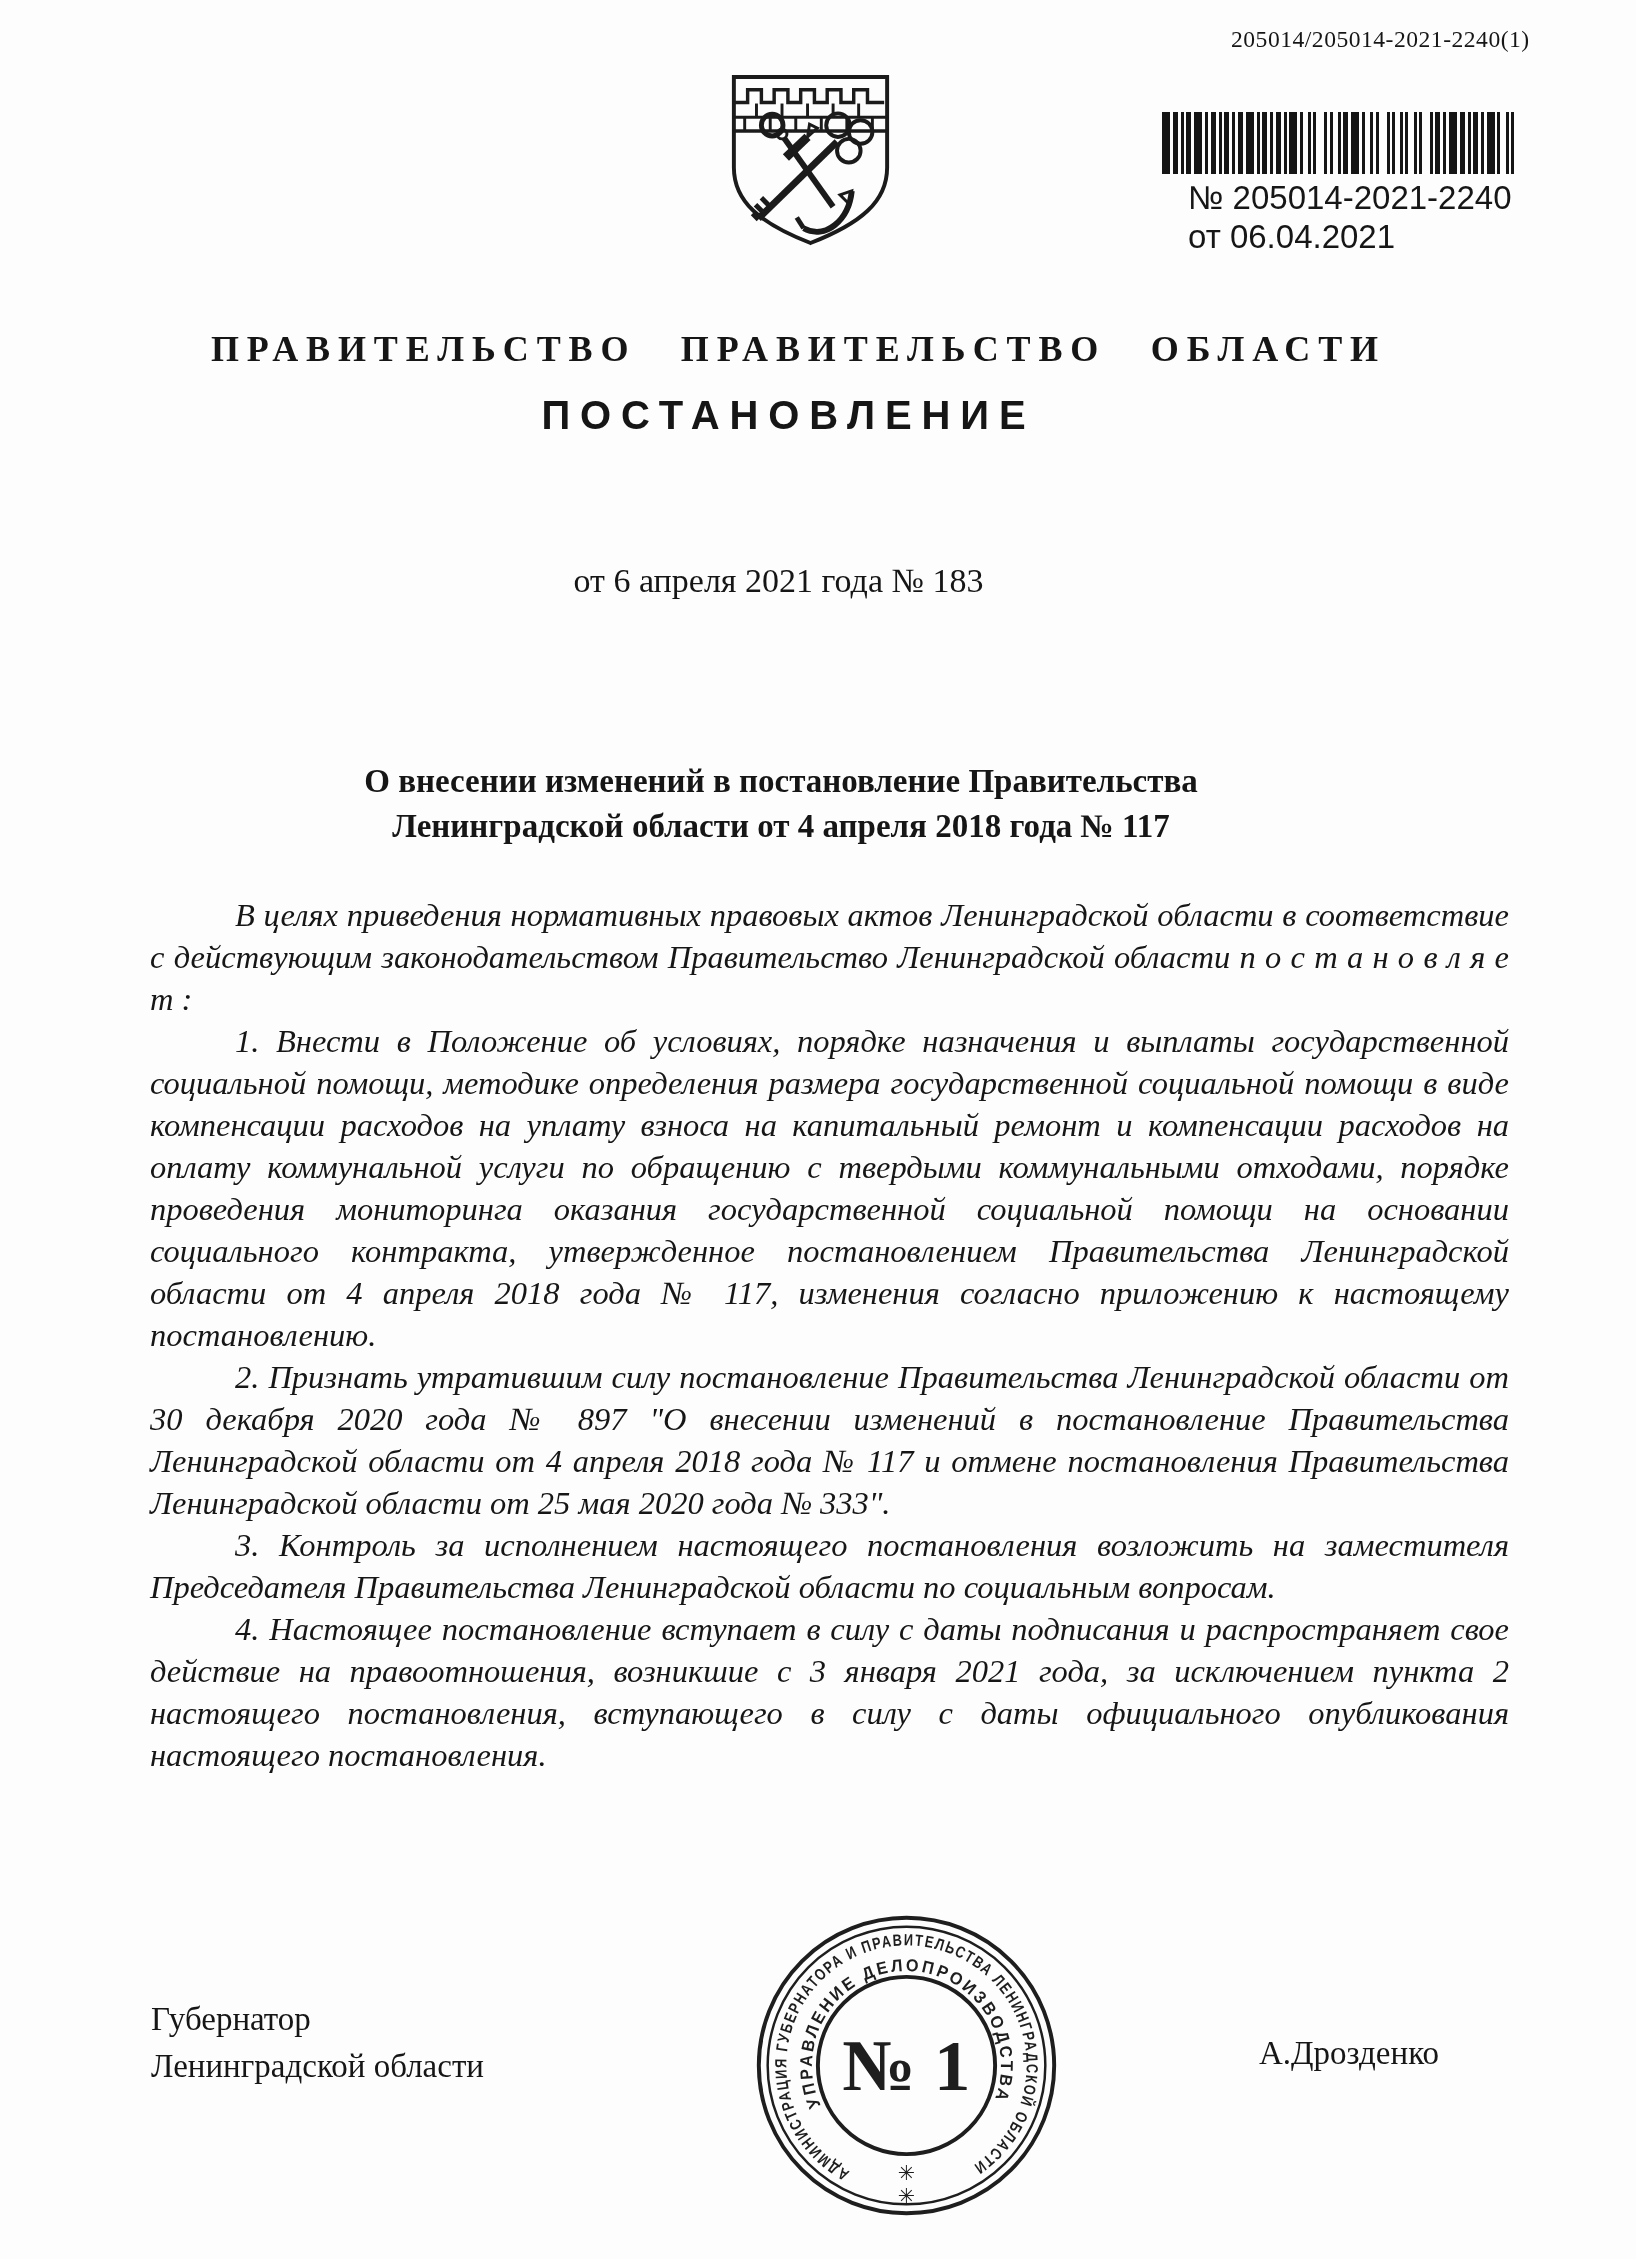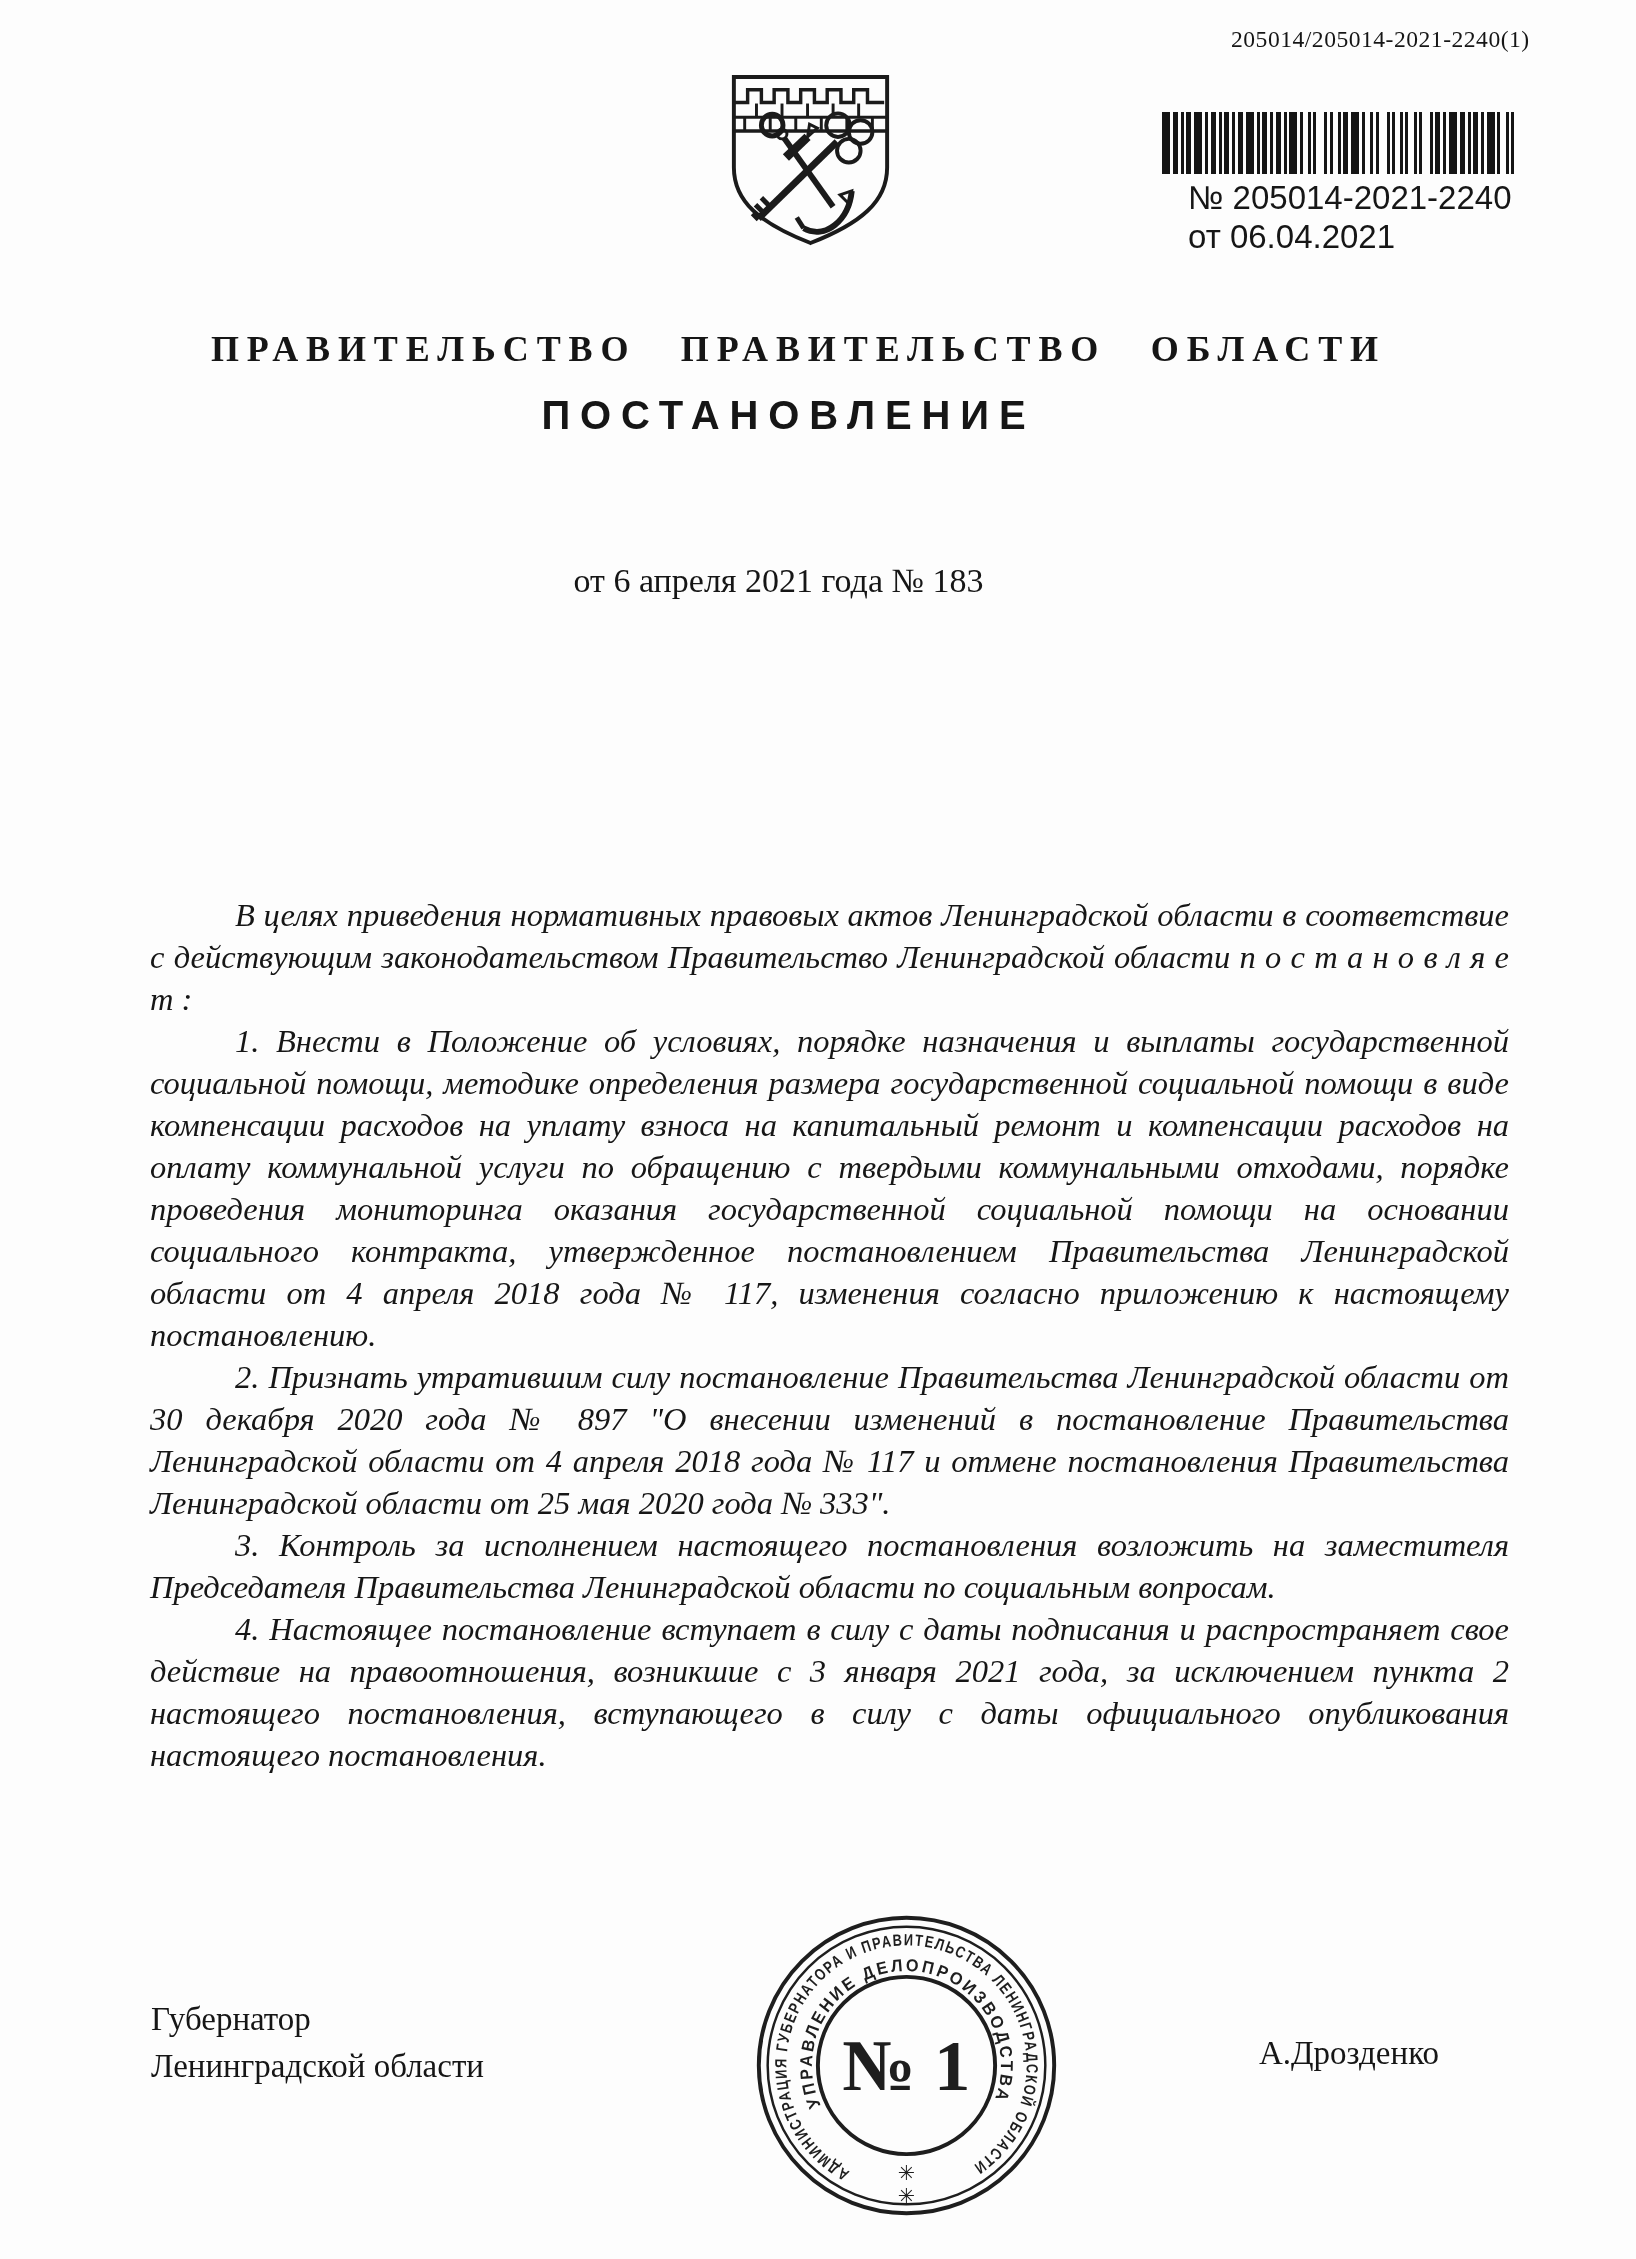--- a/index.html
+++ b/index.html
@@ -164,20 +164,24 @@
     <line x1="58" y1="68" x2="108" y2="138" stroke-width="6"></line>
     <path d="M78,160 C100,172 124,152 127,122" stroke-width="6"></path>
     <path d="M127,122 l-12,4 l10,10 Z" stroke-width="3"></path>
     <path d="M78,160 l-7,-11" stroke-width="5"></path>
   </svg>
 
   <div class="authority">ПРАВИТЕЛЬСТВО ПРАВИТЕЛЬСТВО ОБЛАСТИ</div>
   <div class="doc-type">ПОСТАНОВЛЕНИЕ</div>
   <div class="date-line">от 6 апреля 2021 года № 183</div>
 
+  <div class="subject">
+    <div>О внесении изменений в постановление Правительства</div>
+    <div>Ленинградской области от 4 апреля 2018 года № 117</div>
+  </div>
 
   <div class="body-text">
     <p>В целях приведения нормативных правовых актов Ленинградской области в соответствие с действующим законодательством Правительство Ленинградской области п о с т а н о в л я е т :</p>
     <p>1. Внести в Положение об условиях, порядке назначения и выплаты государственной социальной помощи, методике определения размера государственной социальной помощи в виде компенсации расходов на уплату взноса на капитальный ремонт и компенсации расходов на оплату коммунальной услуги по обращению с твердыми коммунальными отходами, порядке проведения мониторинга оказания государственной социальной помощи на основании социального контракта, утвержденное постановлением Правительства Ленинградской области от 4 апреля 2018 года № 117, изменения согласно приложению к настоящему постановлению.</p>
     <p>2. Признать утратившим силу постановление Правительства Ленинградской области от 30 декабря 2020 года № 897 "О внесении изменений в постановление Правительства Ленинградской области от 4 апреля 2018 года № 117 и отмене постановления Правительства Ленинградской области от 25 мая 2020 года № 333".</p>
     <p>3. Контроль за исполнением настоящего постановления возложить на заместителя Председателя Правительства Ленинградской области по социальным вопросам.</p>
     <p>4. Настоящее постановление вступает в силу с даты подписания и распространяет свое действие на правоотношения, возникшие с 3 января 2021 года, за исключением пункта 2 настоящего постановления, вступающего в силу с даты официального опубликования настоящего постановления.</p>
   </div>
 
   <div class="sig-post">

